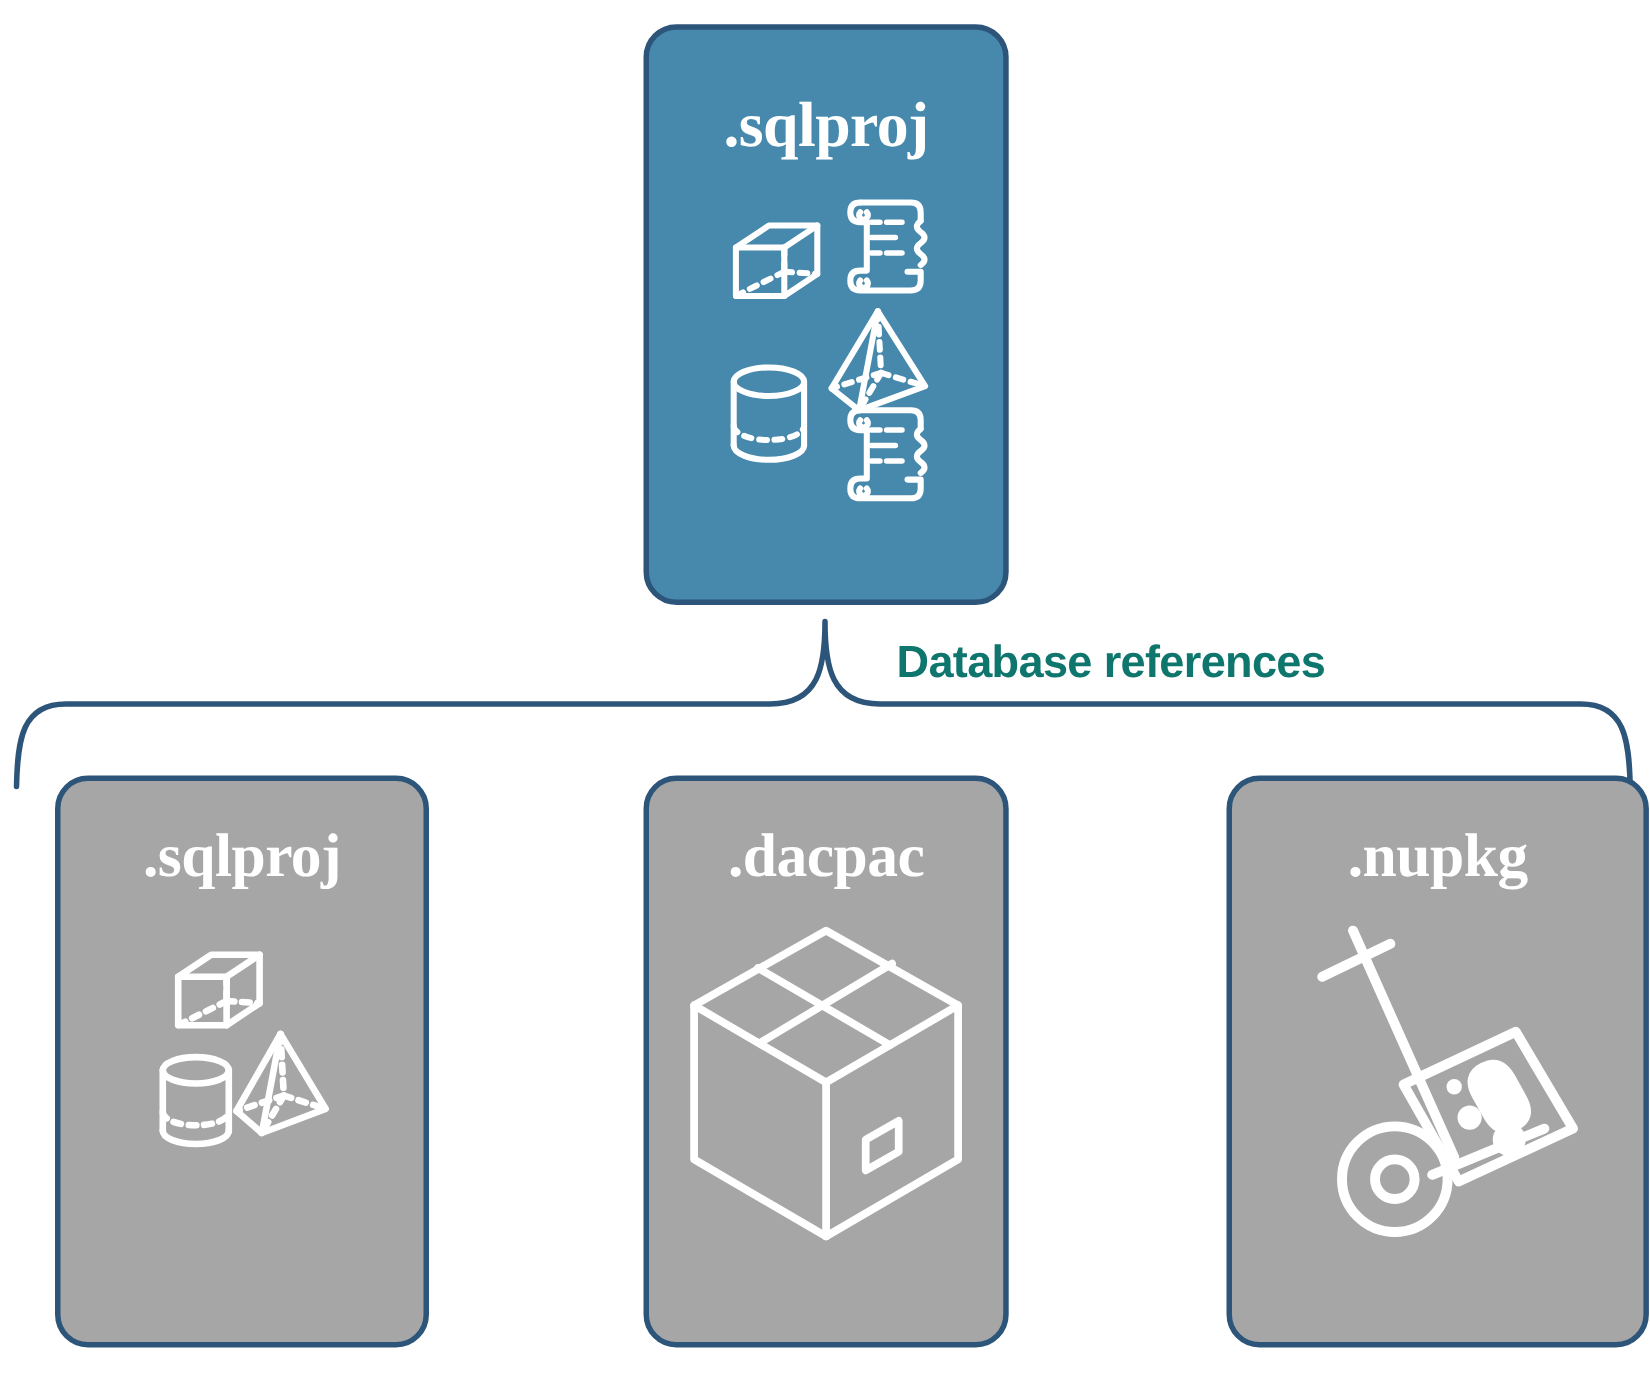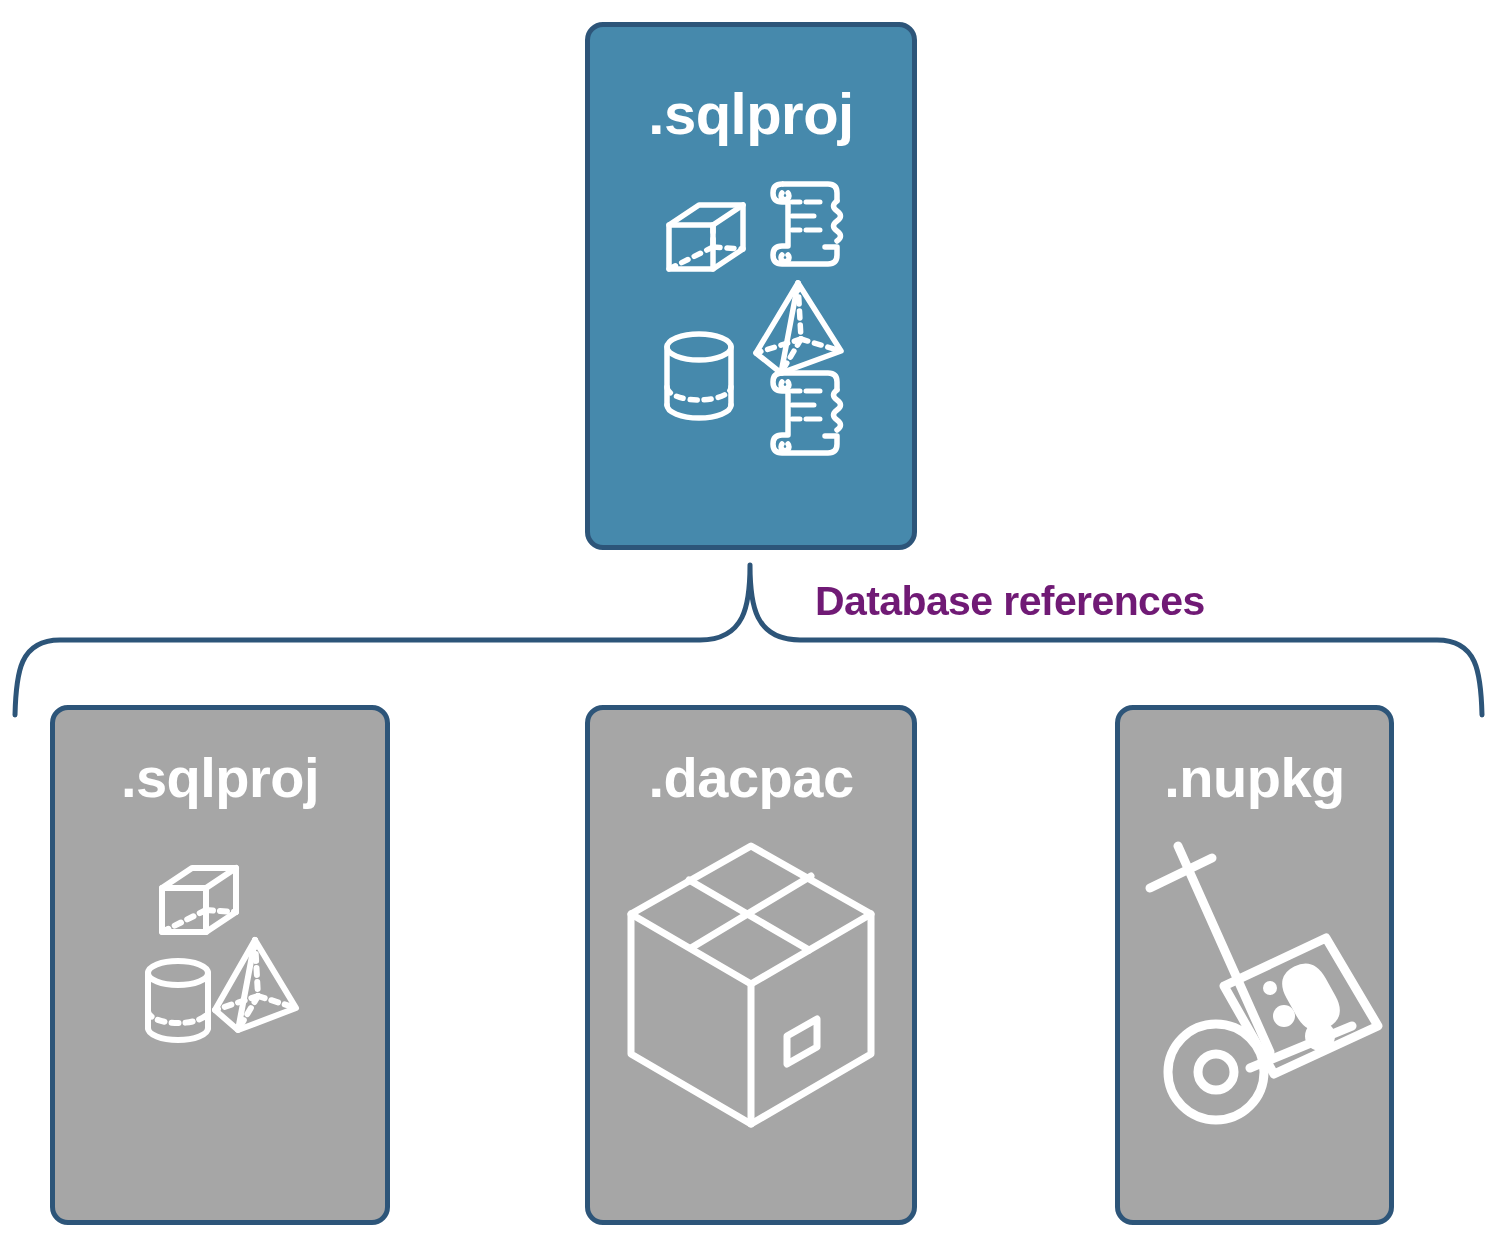--- a/index.html
+++ b/index.html
@@ -15,21 +15,22 @@
     font-family: "Liberation Sans", sans-serif;
   }
   #diagram-root {
     position: absolute;
     inset: 0;
   }
   .node-box {
     position: absolute;
     box-sizing: border-box;
     border: 5px solid #2d5579;
-    border-radius: 18px;
+    border-radius: 30px;
+    font-family: Liberation Serif, serif;
   }
   .node-box.primary { background: #4689ac; }
   .node-box.secondary { background: #a6a6a6; }
 
   .node-title {
     position: absolute;
     left: 0;
     right: 0;
     text-align: center;
     color: #ffffff;
@@ -46,21 +47,21 @@
   .node-icons svg { display: block; margin: 0 auto; overflow: visible; }
 
   
   #node-sqlproj-root { left: 585px; top: 22px; width: 332px; height: 528px; }
   #node-sqlproj-root .node-title { top: 58px; font-size: 58px; }
   #node-sqlproj-root .node-icons { top: 150px; }
 
   
   #node-sqlproj-ref { left: 50px; top: 705px; width: 340px; height: 520px; }
   #node-dacpac-ref  { left: 585px; top: 705px; width: 332px; height: 520px; padding-left: 32px; }
-  #node-nupkg-ref   { left: 1115px; top: 705px; width: 279px; height: 520px; }
+  #node-nupkg-ref   { left: 1115px; top: 705px; width: 384px; height: 520px; }
 
   .node-box.secondary .node-title { top: 40px; font-size: 56px; }
   #node-sqlproj-ref .node-icons { top: 150px; }
   #node-dacpac-ref  .node-icons { top: 130px; }
   #node-nupkg-ref   .node-icons { top: 130px; }
 
   
   #connector-layer {
     position: absolute;
     left: 0;
@@ -69,21 +70,21 @@
     height: 1250px;
     top: 0;
     pointer-events: none;
   }
   #connector-label {
     position: absolute;
     left: 815px;
     top: 578px;
     font-size: 41px;
     font-weight: bold;
-    color: #701a75;
+    color: #0f766e;
     letter-spacing: -0.6px;
     white-space: nowrap;
   }
 </style>
 </head>
 <body>
 
 <div id="diagram-root">
 
   <div class="node-box primary" id="node-sqlproj-root">

